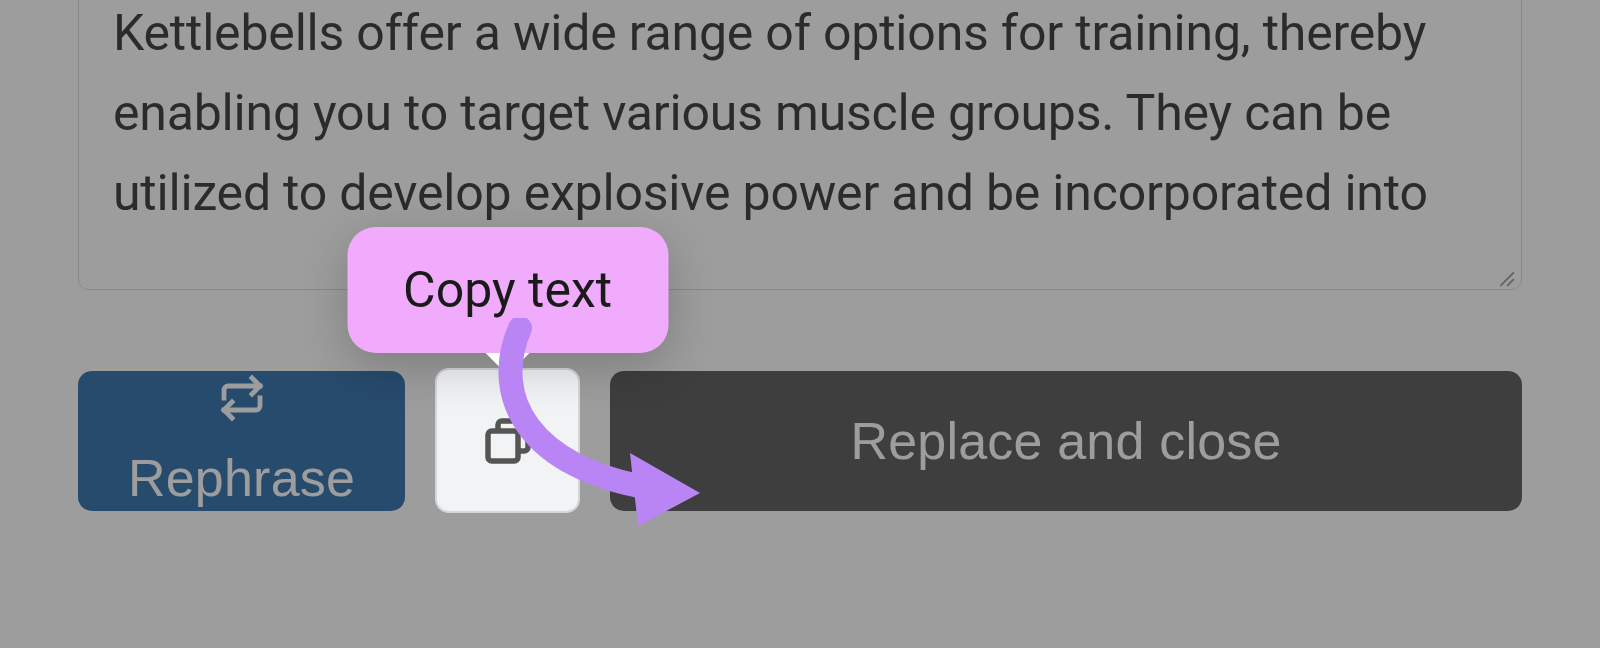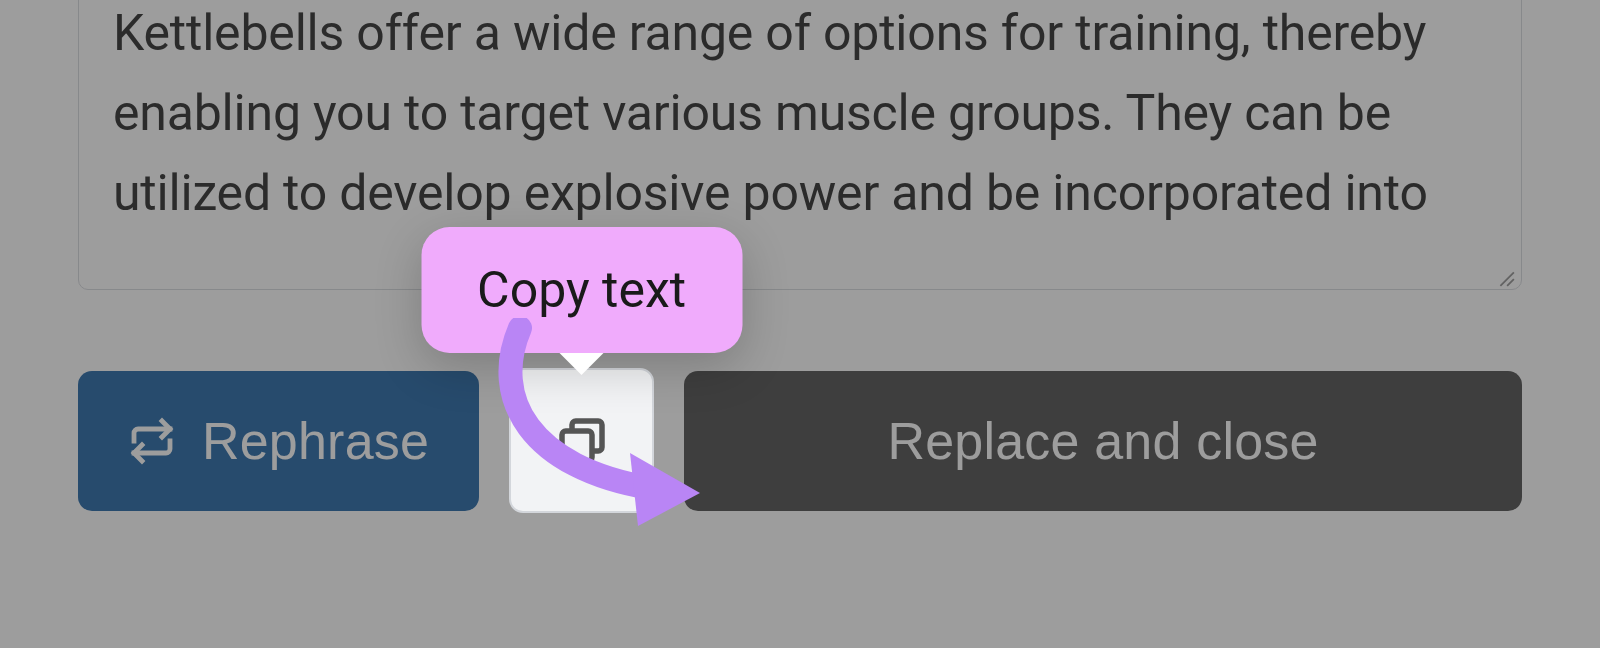--- a/index.html
+++ b/index.html
@@ -66,20 +66,21 @@
       font-size: 52px;
       font-weight: 400;
       border: none;
       cursor: pointer;
       color: #fff;
       letter-spacing: 0.2px;
     }
     .btn-rephrase {
       background: #125A9E;
       padding: 0 50px;
+      flex-direction: column;
     }
     .btn-replace {
       background: #404040;
       padding: 0 56px;
       flex: 1;
     }
     .copy-wrap {
       position: relative;
       z-index: 30;
     }

